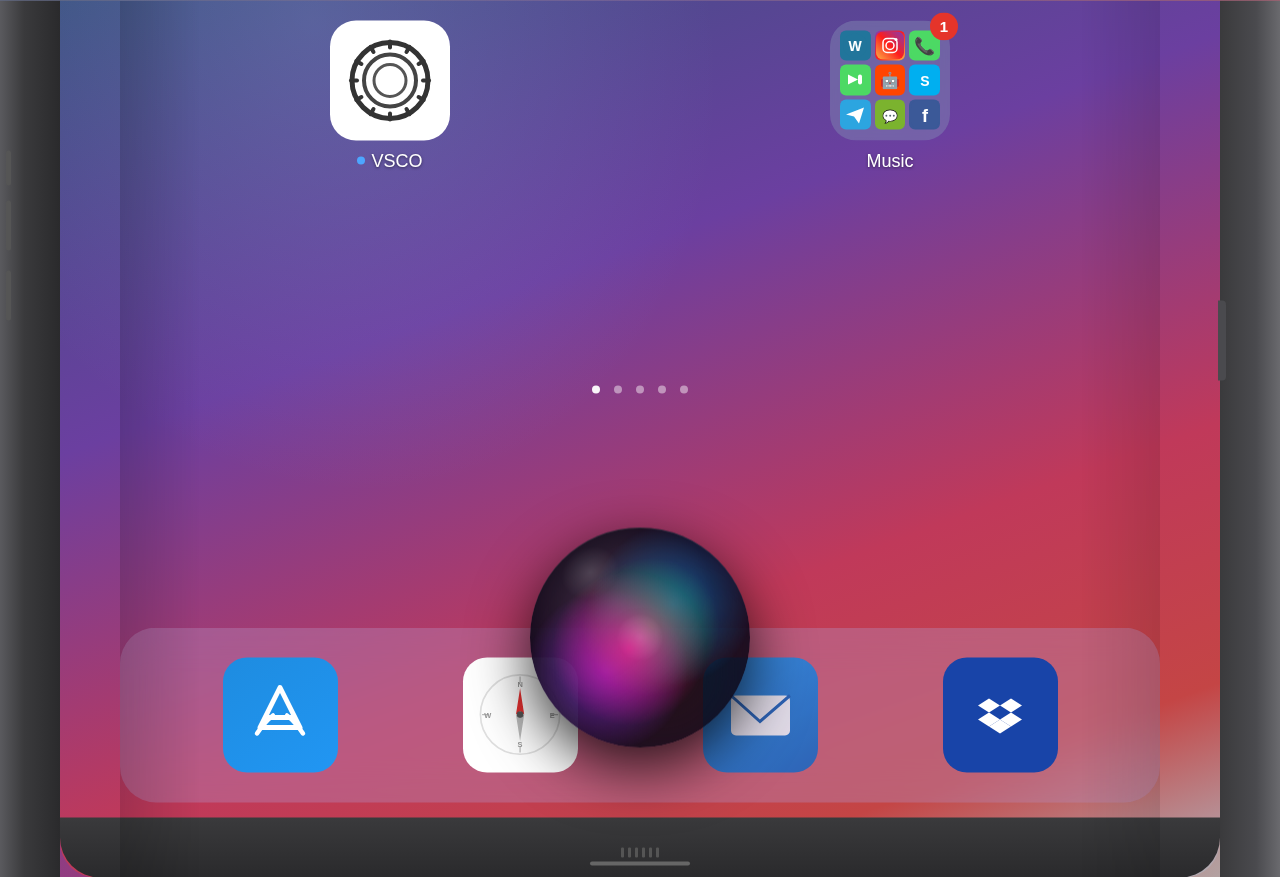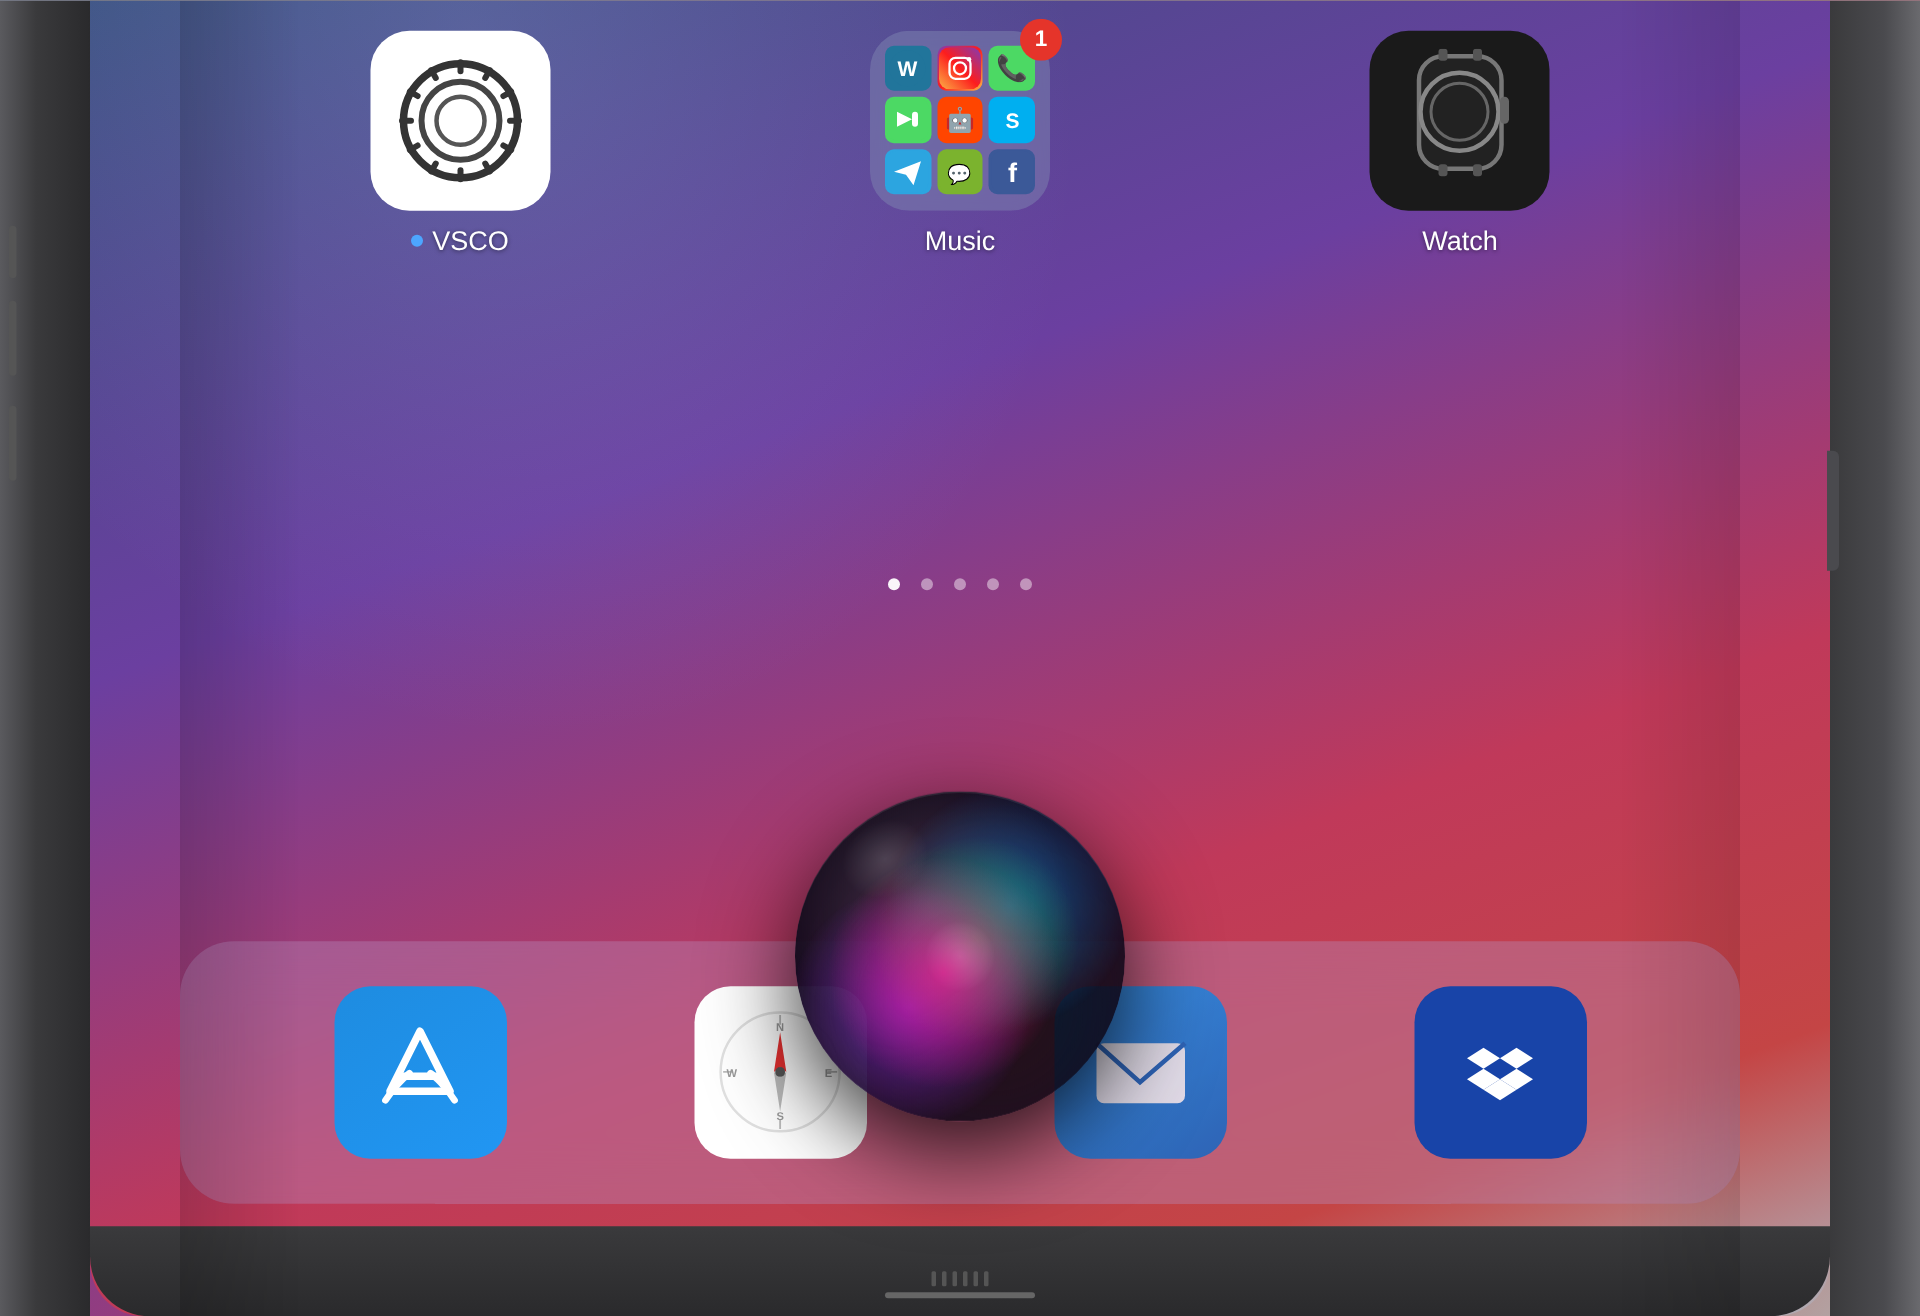--- a/index.html
+++ b/index.html
@@ -443,39 +443,20 @@
                   <rect width="28" height="28" rx="7" fill="#3b5998"></rect>
                   <text x="14" y="21" text-anchor="middle" fill="white" font-size="18" font-weight="bold">f</text>
                 </svg>
             </div>
           </div>
           <div class="notification-badge">1</div>
         </div>
         <span class="app-label">Music</span>
       </div>
 
-      <div class="app-item">
-        <div class="app-icon watch-icon">
-          <svg width="85" height="95" viewBox="0 0 85 95">
-
-            <rect x="15" y="5" width="55" height="75" rx="16" fill="#222" stroke="#777" stroke-width="3"></rect>
-
-            <circle cx="42" cy="42" r="26" fill="none" stroke="#888" stroke-width="3"></circle>
-            <circle cx="42" cy="42" r="19" fill="none" stroke="#666" stroke-width="2"></circle>
-
-            <rect x="28" y="0" width="6" height="8" rx="2" fill="#555"></rect>
-            <rect x="51" y="0" width="6" height="8" rx="2" fill="#555"></rect>
-            <rect x="28" y="77" width="6" height="8" rx="2" fill="#555"></rect>
-            <rect x="51" y="77" width="6" height="8" rx="2" fill="#555"></rect>
-
-            <rect x="69" y="32" width="6" height="18" rx="3" fill="#666"></rect>
-          </svg>
-        </div>
-        <span class="app-label">Watch</span>
-      </div>
     </div>
 
     <div class="page-dots">
       <div class="page-dot active"></div>
       <div class="page-dot"></div>
       <div class="page-dot"></div>
       <div class="page-dot"></div>
       <div class="page-dot"></div>
     </div>
 

